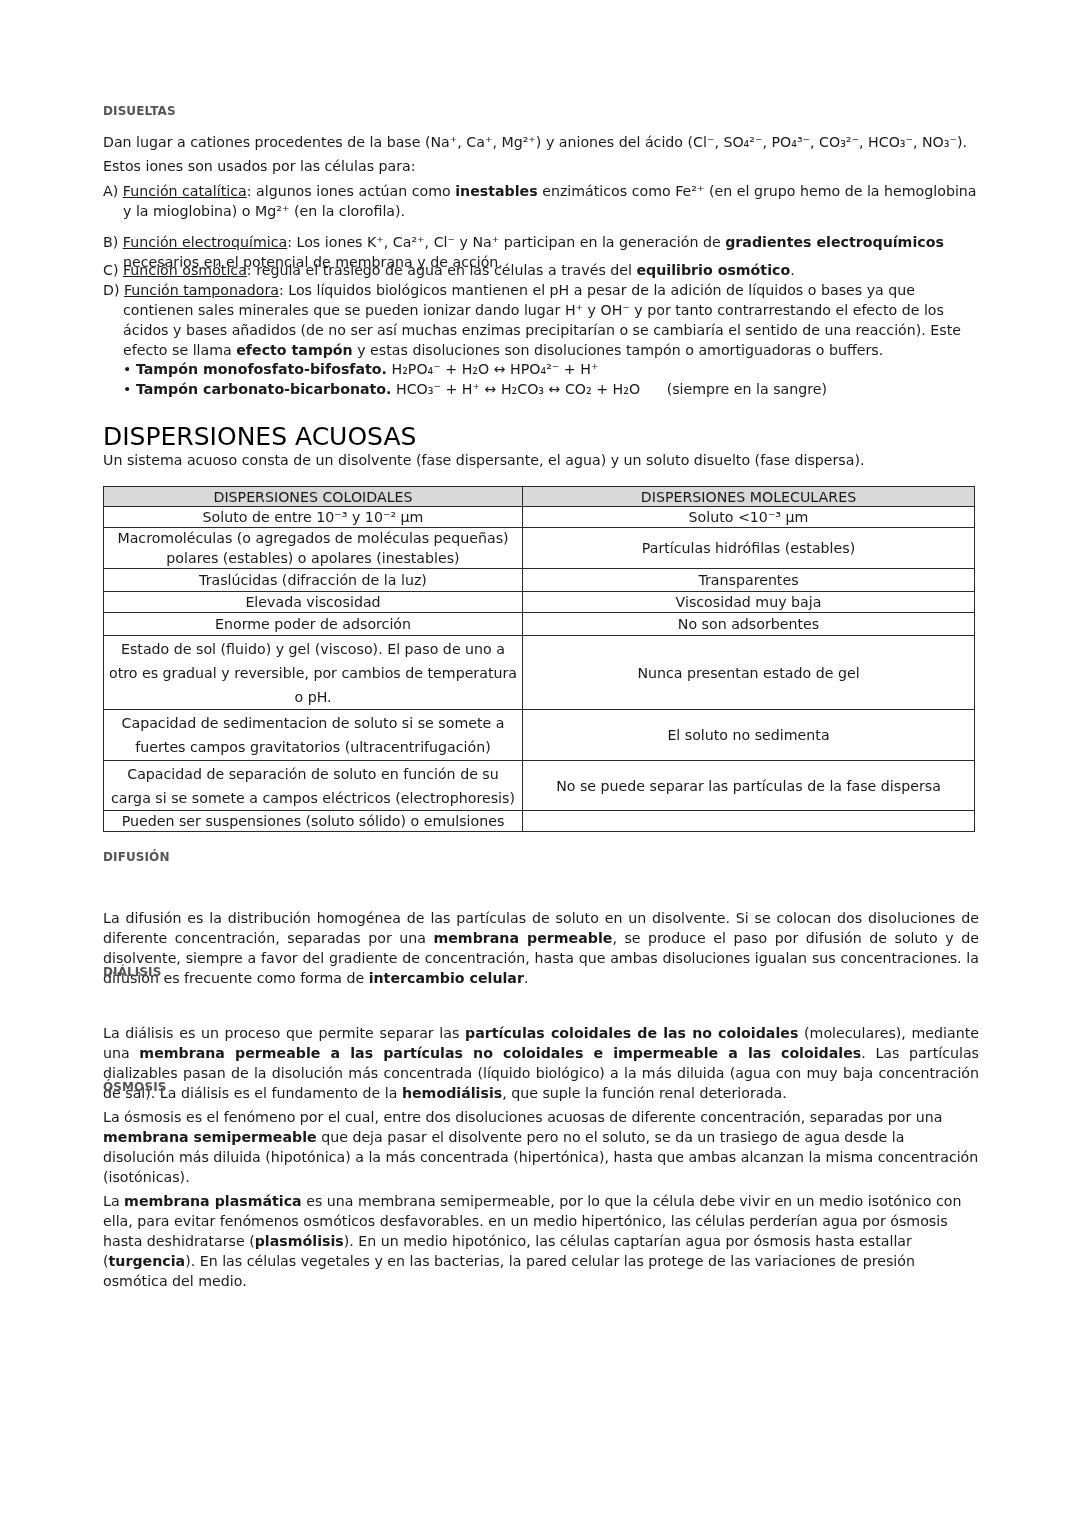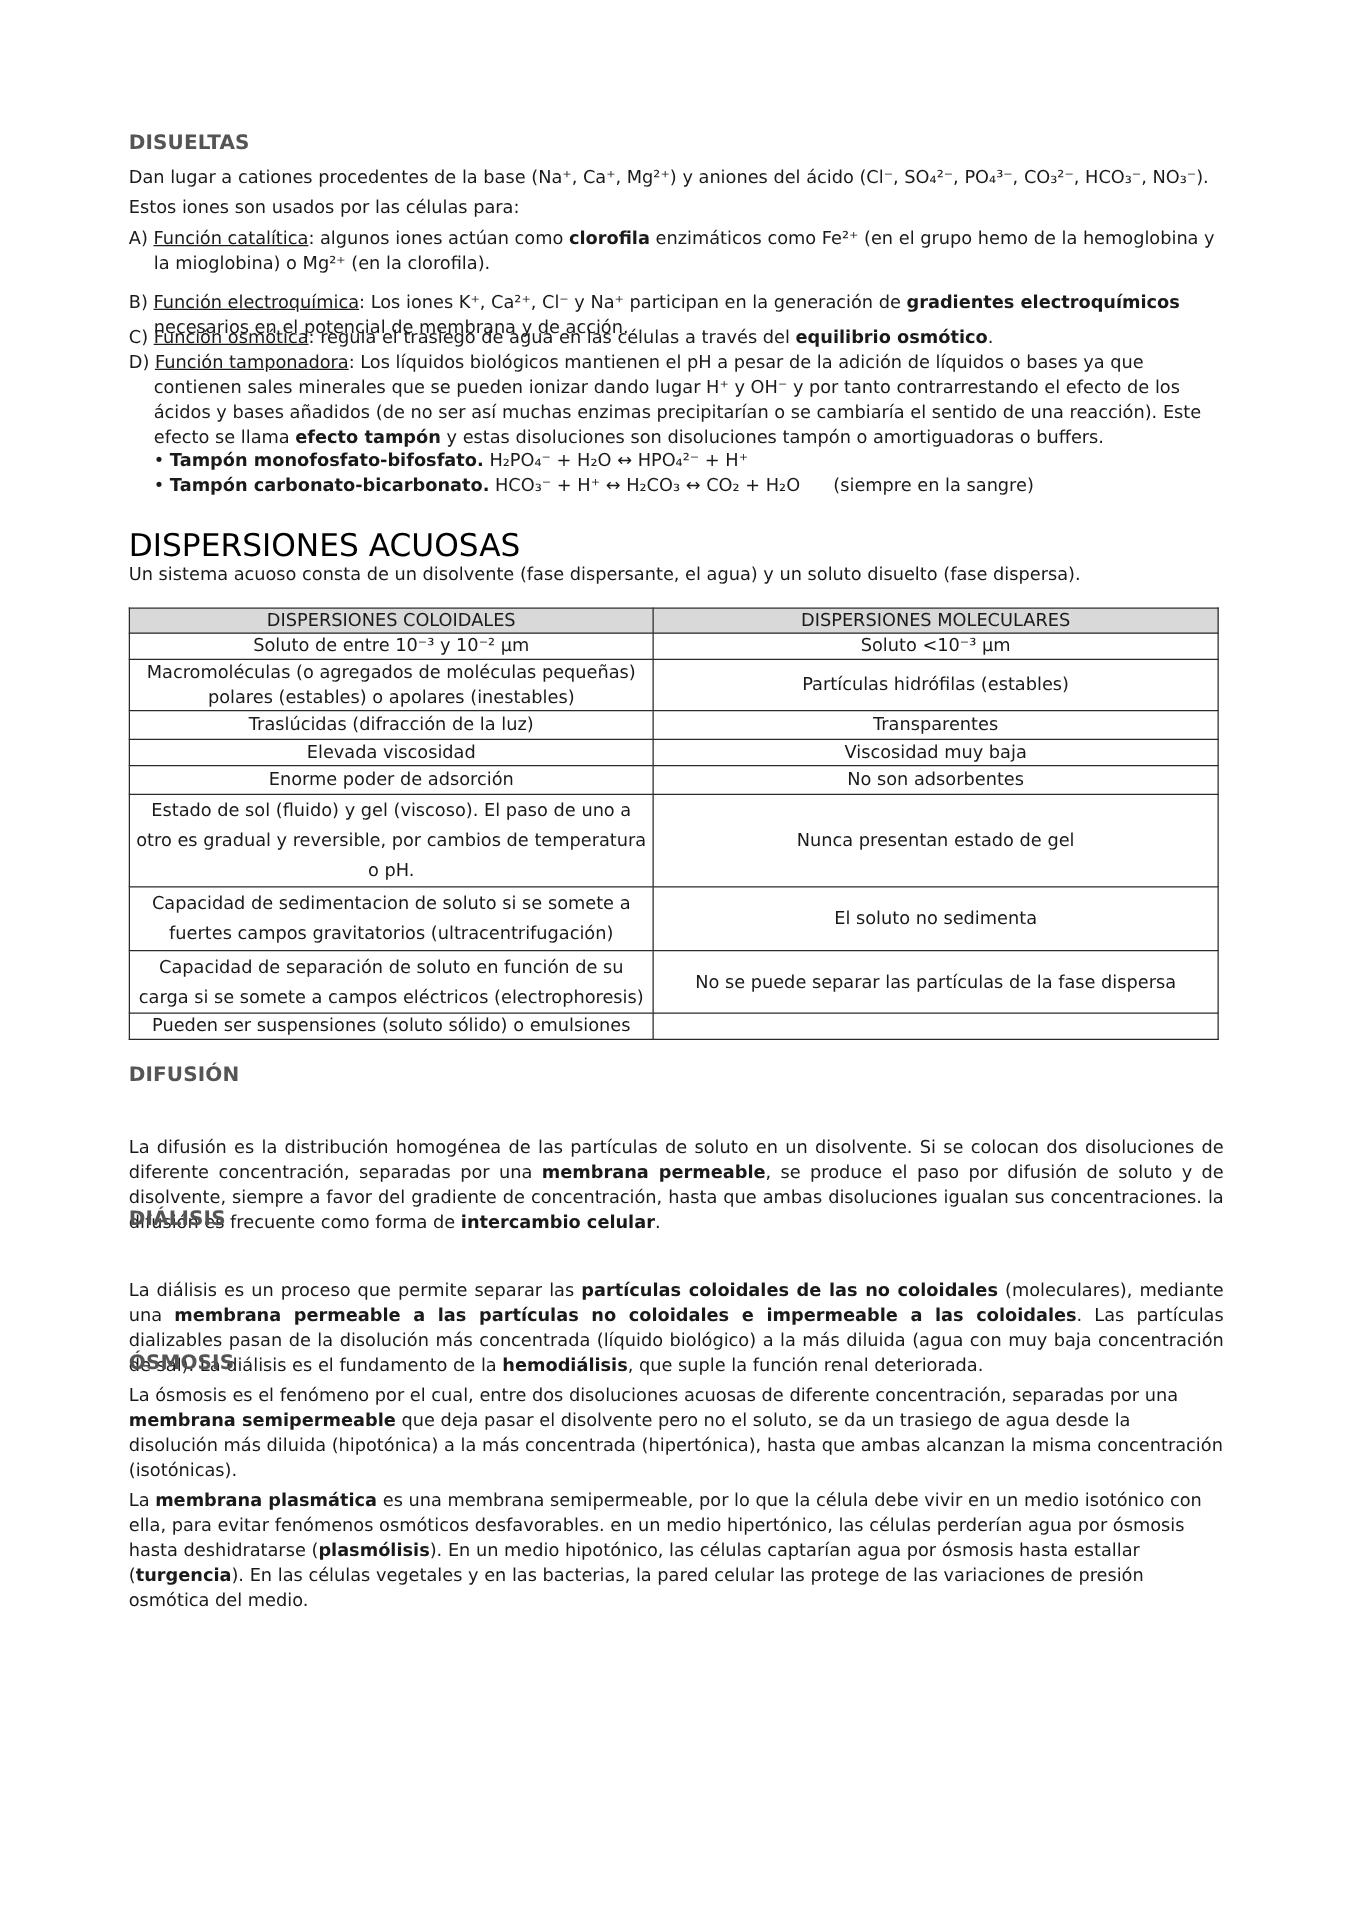--- a/index.html
+++ b/index.html
@@ -3,21 +3,21 @@
 <meta charset="utf-8">
 <style>
   html, body { margin: 0; padding: 0; background: #ffffff; }
   body {
     width: 1080px; height: 1527px; position: relative; overflow: hidden;
     font-family: "DejaVu Sans", sans-serif; color: #1a1a1a;
   }
   .page { position: absolute; left: 103px; top: 0; width: 876px; }
   .h-gray {
     position: absolute; left: 0; font-weight: bold; color: #555555;
-    font-size: 16px; letter-spacing: 0.1px;
+    font-size: 12px; letter-spacing: 0.1px;
   }
   .h-black {
     position: absolute; left: 0; font-weight: normal; color: #000000;
     font-size: 25px;
   }
   .p {
     position: absolute; left: 0; width: 876px;
     font-size: 14.2px; line-height: 20px;
   }
   .justify { text-align: justify; margin-top: 32px; }
@@ -41,21 +41,21 @@
 <body>
 
 <div class="page">
 
   <div class="h-gray" style="top:104px;">DISUELTAS</div>
   <div class="p" style="top:132px;">Dan lugar a cationes procedentes de la base (Na⁺, Ca⁺, Mg²⁺) y aniones del ácido (Cl⁻, SO₄²⁻, PO₄³⁻, CO₃²⁻, HCO₃⁻, NO₃⁻).</div>
   <div class="p" style="top:156px;">Estos iones son usados por las células para:</div>
 
   <div class="p ind" style="top:181px;">
     <span>A)</span>
-    <span class="u">Función catalítica</span><span>: algunos iones actúan como </span><b>clorofila</b><span> enzimáticos como Fe²⁺ (en el grupo hemo de la hemoglobina y la mioglobina) o Mg²⁺ (en la clorofila).</span>
+    <span class="u">Función catalítica</span><span>: algunos iones actúan como </span><b>inestables</b><span> enzimáticos como Fe²⁺ (en el grupo hemo de la hemoglobina y la mioglobina) o Mg²⁺ (en la clorofila).</span>
   </div>
   <div class="p ind" style="top:232px;">
     <span>B)</span>
     <span class="u">Función electroquímica</span><span>: Los iones K⁺, Ca²⁺, Cl⁻ y Na⁺ participan en la generación de </span><b>gradientes electroquímicos</b><span> necesarios en el potencial de membrana y de acción.</span>
   </div>
   <div class="p ind" style="top:260px;">
     <span>C)</span>
     <span class="u">Función osmótica</span><span>: regula el trasiego de agua en las células a través del </span><b>equilibrio osmótico</b><span>.</span>
   </div>
   <div class="p ind" style="top:280px;">

